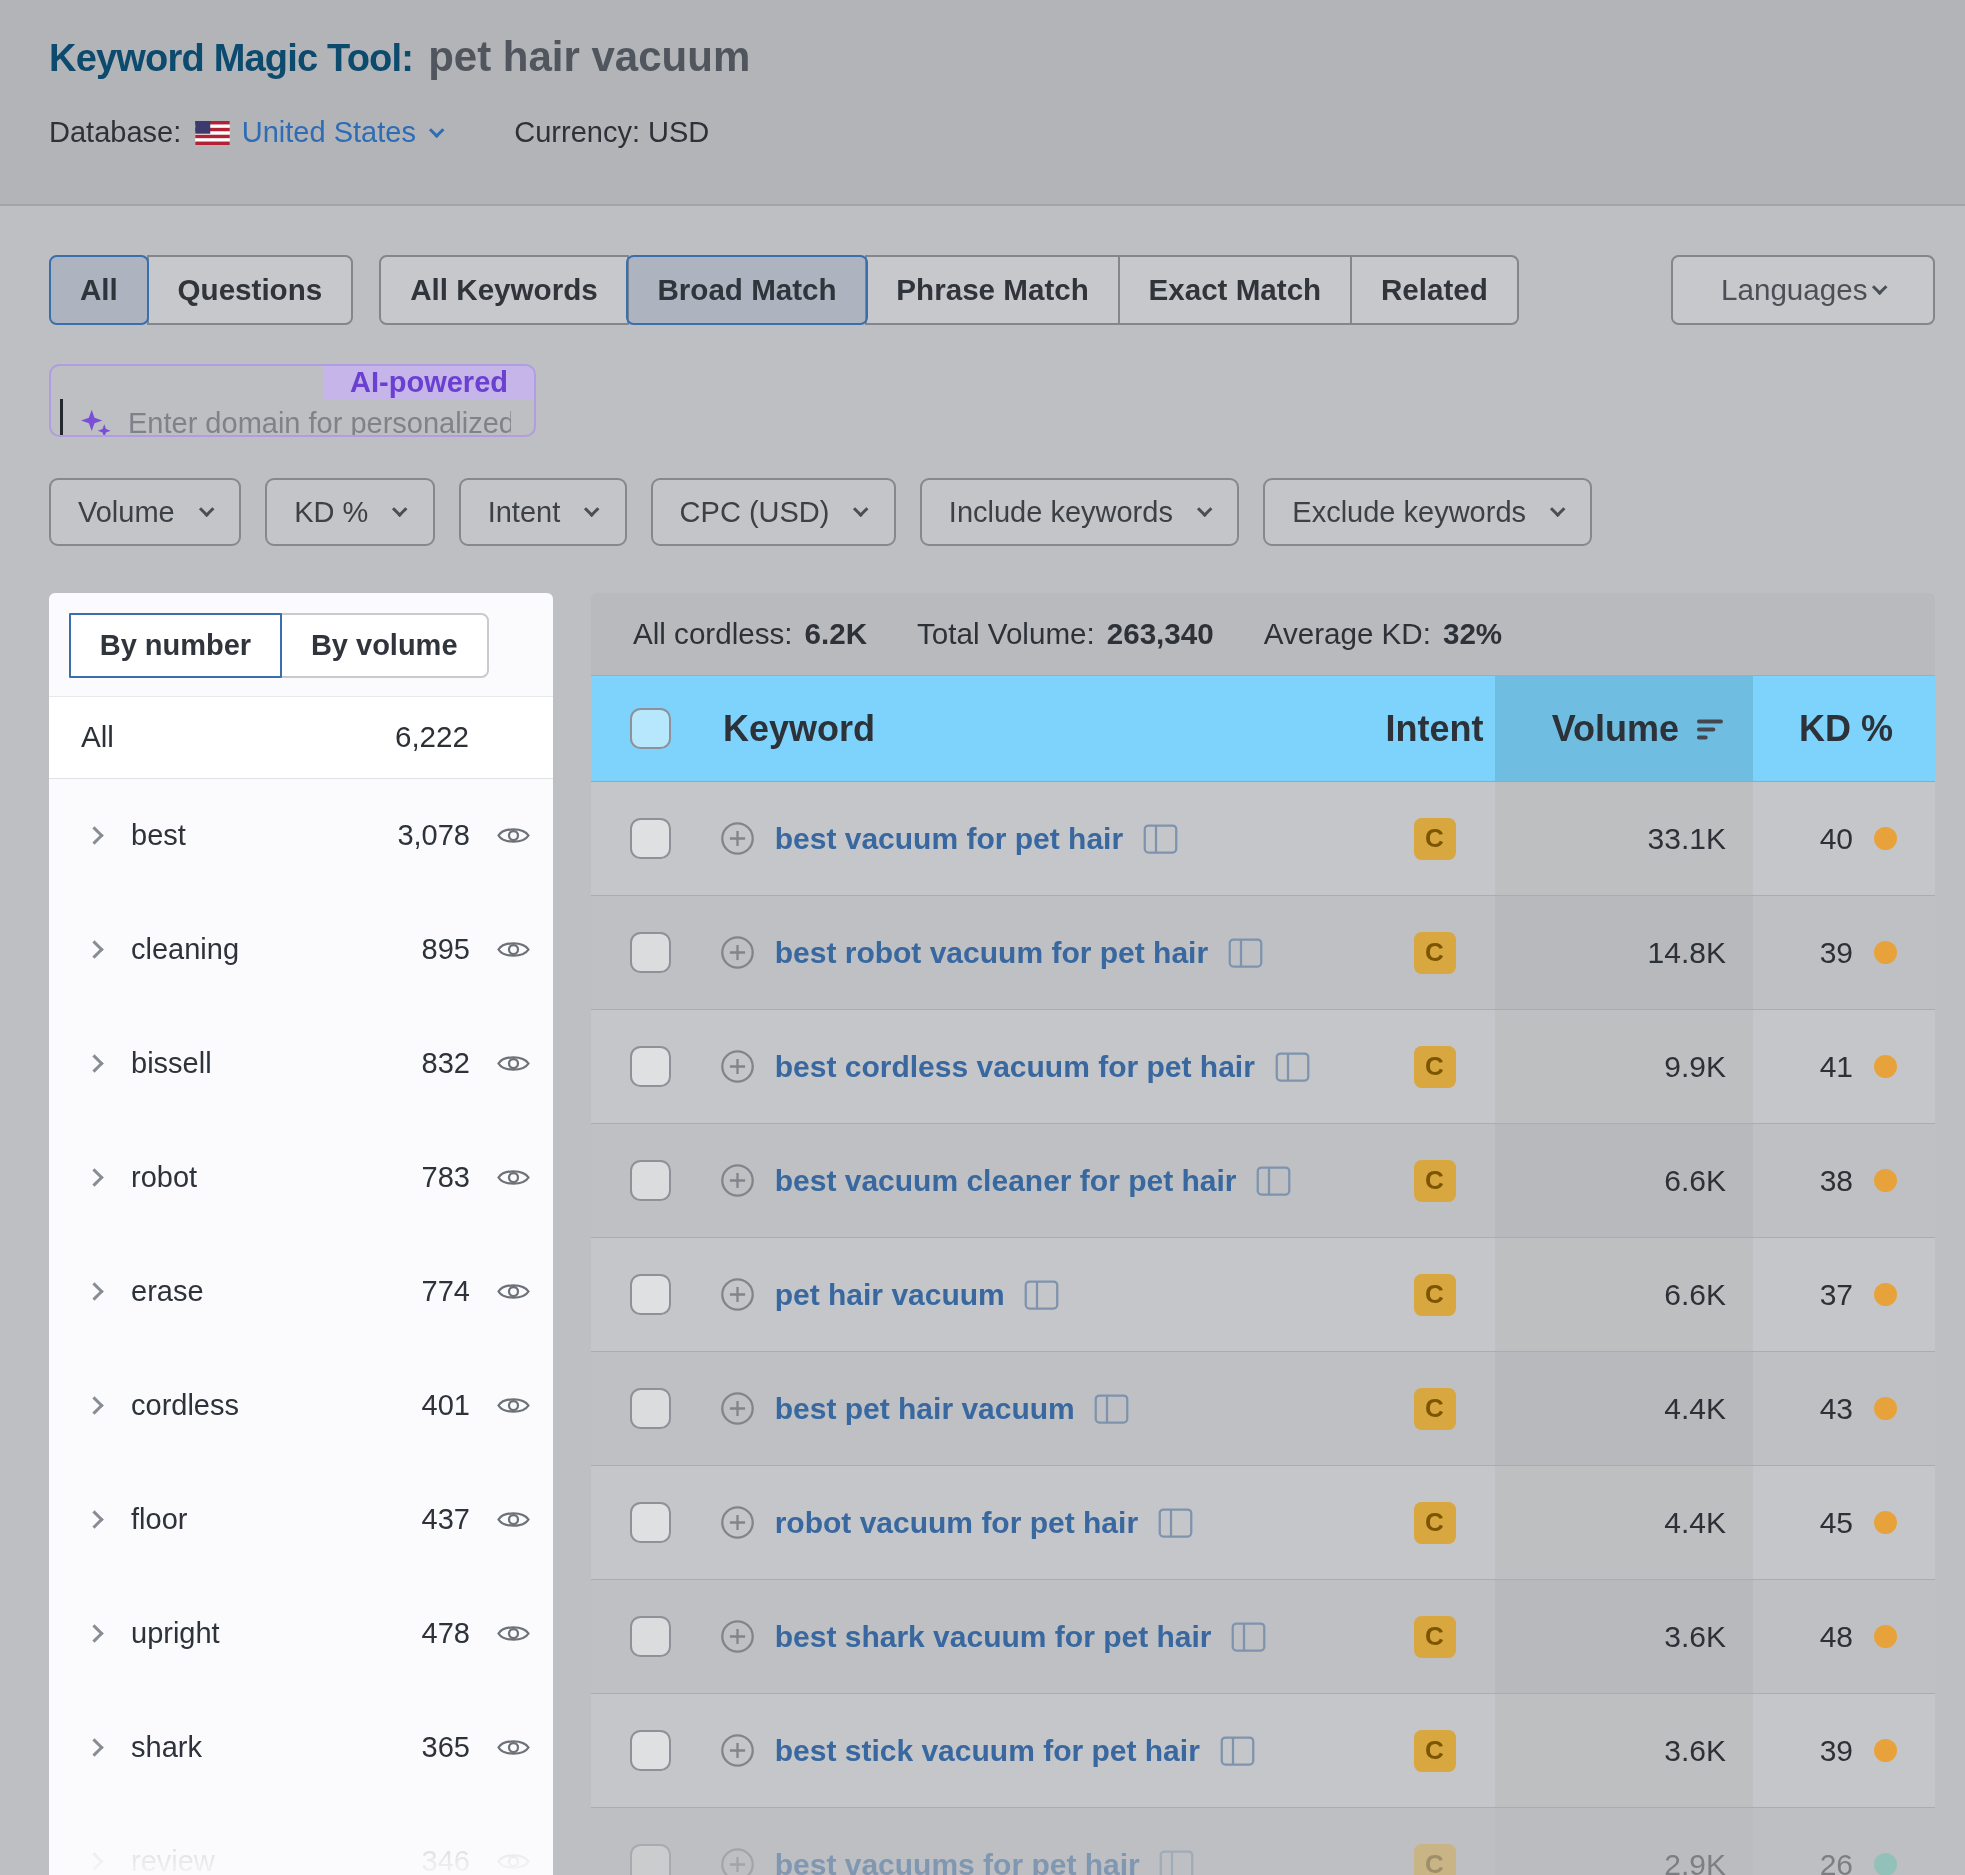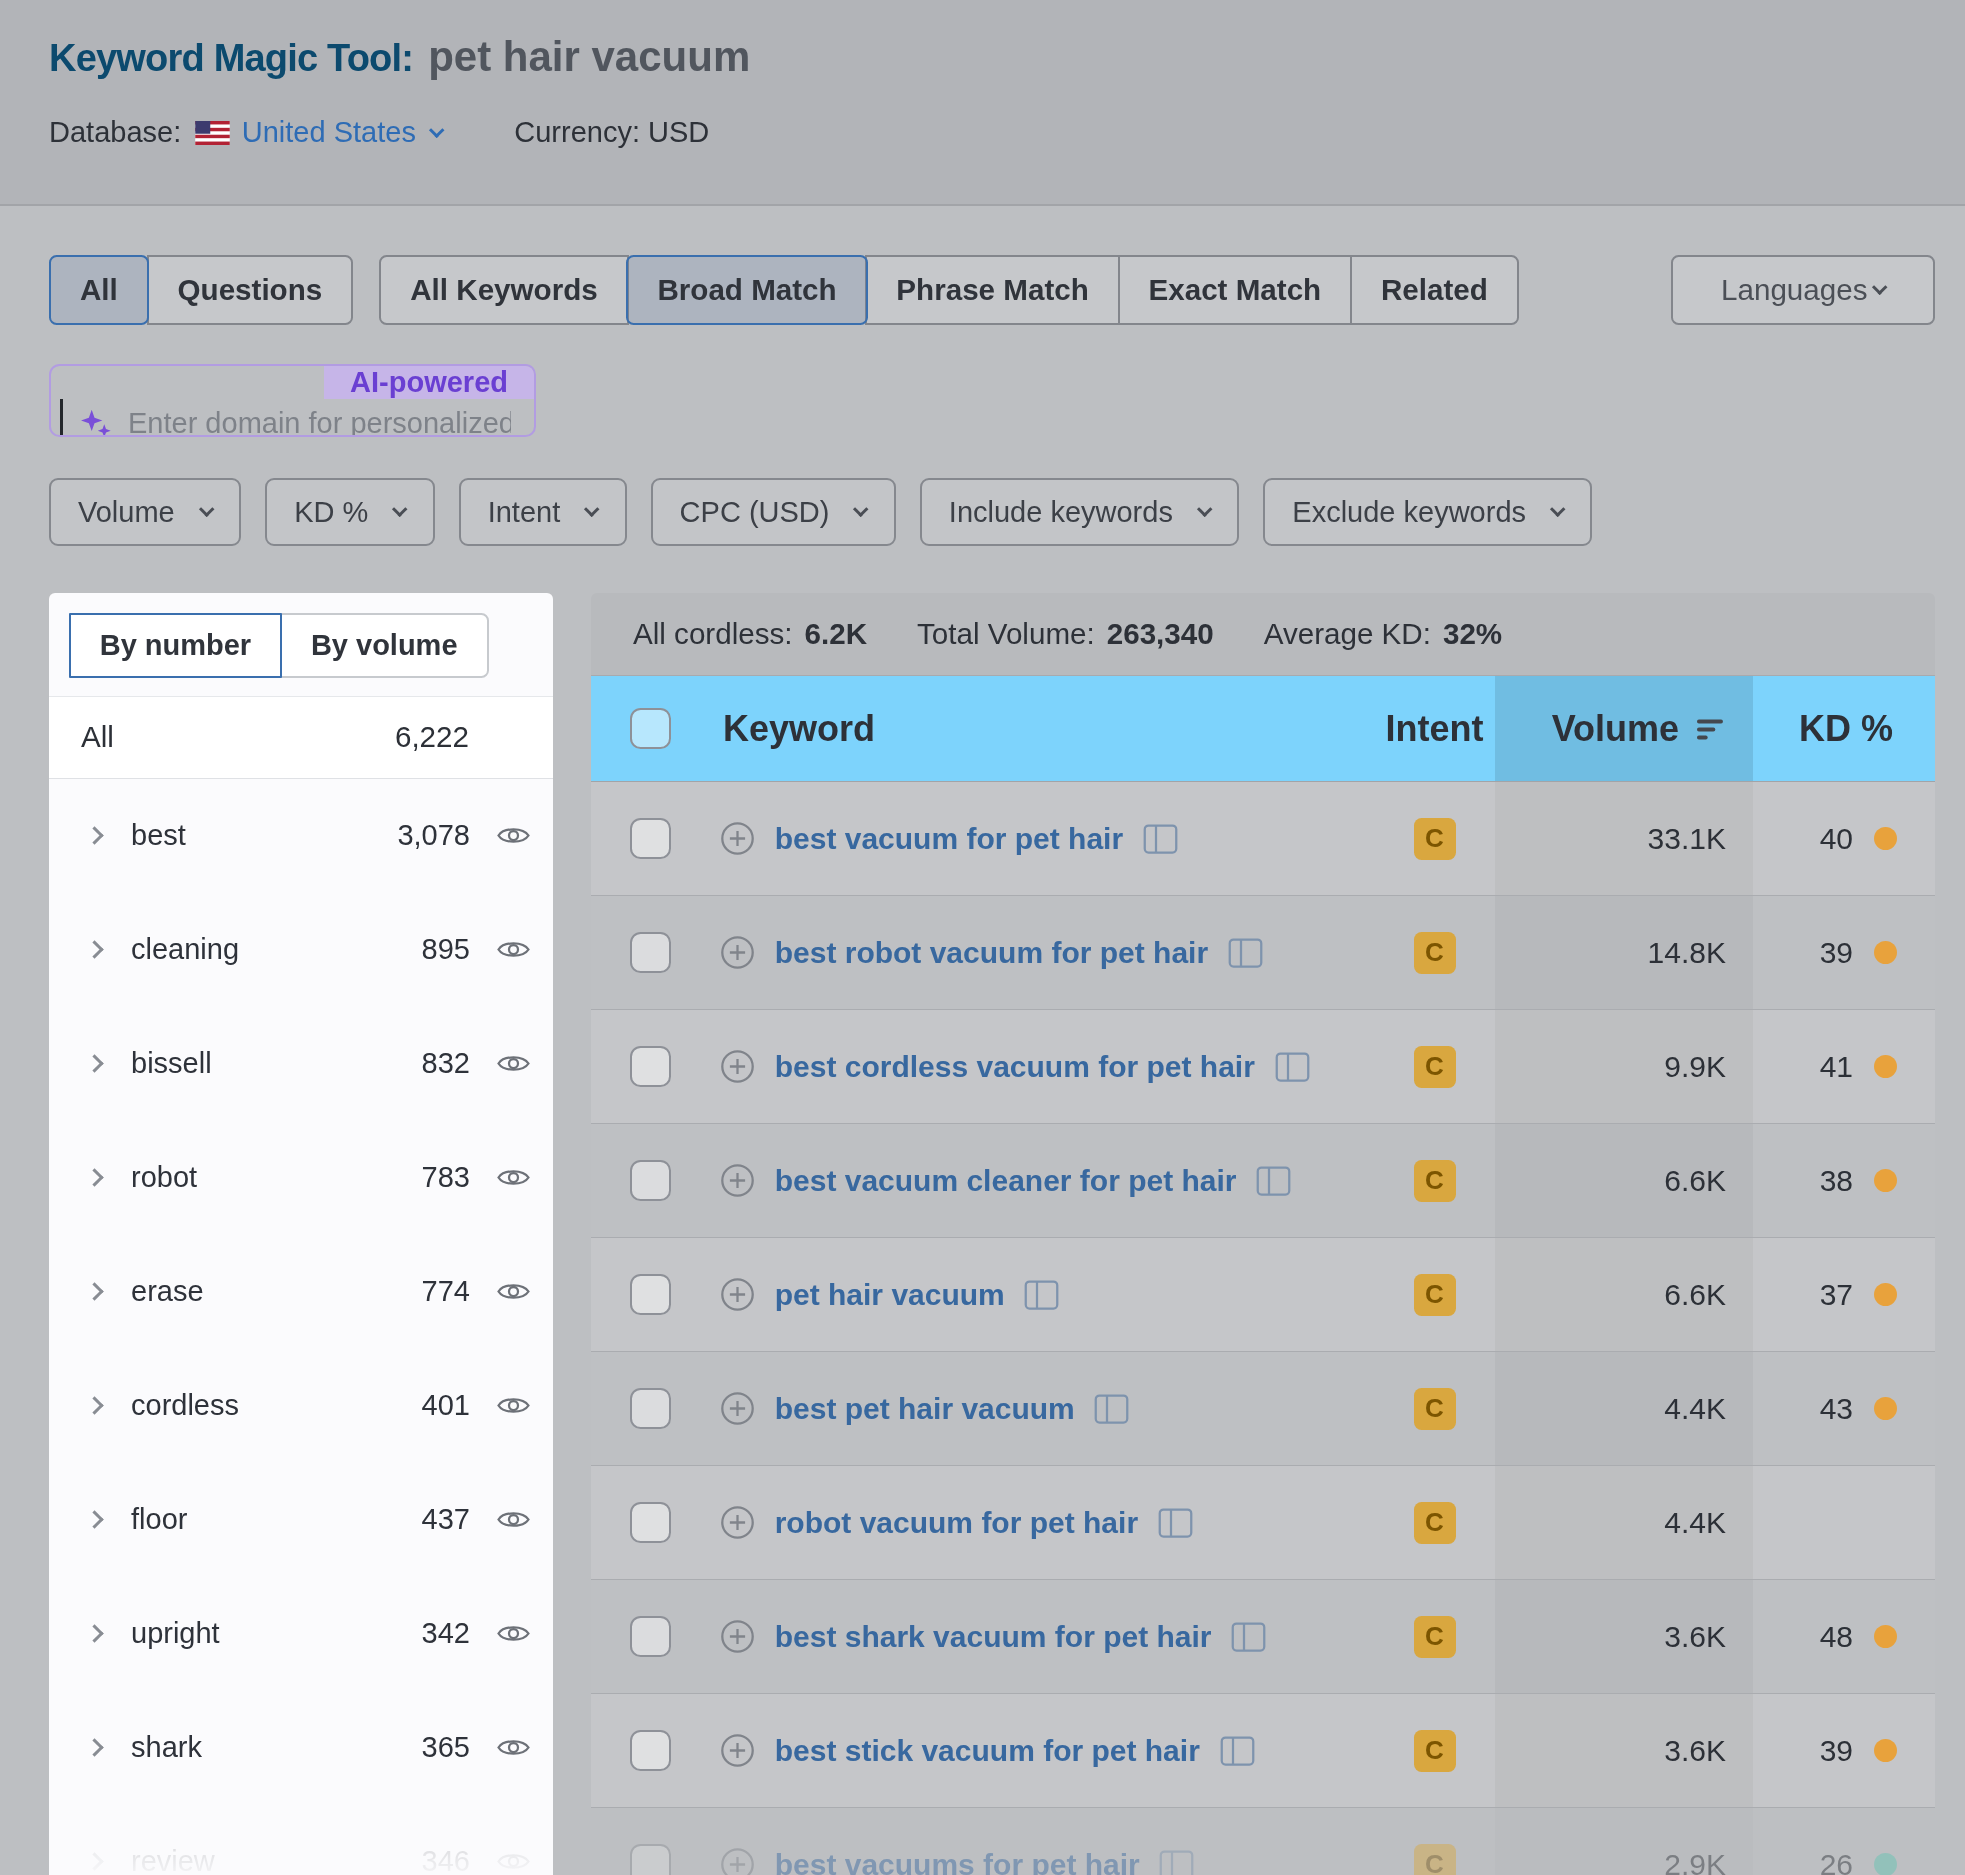--- a/index.html
+++ b/index.html
@@ -297,21 +297,21 @@
     <span class="eye">
       <svg width="33" height="23" viewBox="0 0 44 30">
                   <path d="M2 15 C9 4 35 4 42 15 C35 26 9 26 2 15 Z" fill="none" stroke="#6d7178" stroke-width="3"></path>
                   <circle cx="22" cy="15" r="6" fill="none" stroke="#6d7178" stroke-width="3"></circle>
                 </svg>
     </span>
   </div>
             <div class="group-row">
     <span class="chev-r"></span>
     <span class="g-label">upright</span>
-    <span class="g-count">342</span>
+    <span class="g-count">478</span>
     <span class="eye">
       <svg width="33" height="23" viewBox="0 0 44 30">
                   <path d="M2 15 C9 4 35 4 42 15 C35 26 9 26 2 15 Z" fill="none" stroke="#6d7178" stroke-width="3"></path>
                   <circle cx="22" cy="15" r="6" fill="none" stroke="#6d7178" stroke-width="3"></circle>
                 </svg>
     </span>
   </div>
             <div class="group-row">
     <span class="chev-r"></span>
     <span class="g-label">shark</span>
@@ -567,20 +567,24 @@
                     <line x1="17" y1="2" x2="17" y2="38" stroke="#7e93ad" stroke-width="3"></line>
                   </svg>
       </span>
     </div>
     <div class="cell c-int">
       <span class="intent-badge">C</span>
     </div>
     <div class="cell c-vol">
       <span>4.4K</span>
     </div>
+    <div class="cell c-kd">
+      <span>45</span>
+      <span class="kd-dot possible"></span>
+    </div>
   </div>
             <div class="grid t-row alt">
     <div class="cell c-check">
       <span class="checkbox"></span>
     </div>
     <div class="cell c-kw">
       <span class="plusc">
         <svg width="35" height="35" viewBox="0 0 46 46">
                     <circle cx="23" cy="23" r="20" fill="none" stroke="#80848b" stroke-width="3"></circle>
                     <path d="M23 13 V33 M13 23 H33" stroke="#80848b" stroke-width="3" fill="none"></path>

